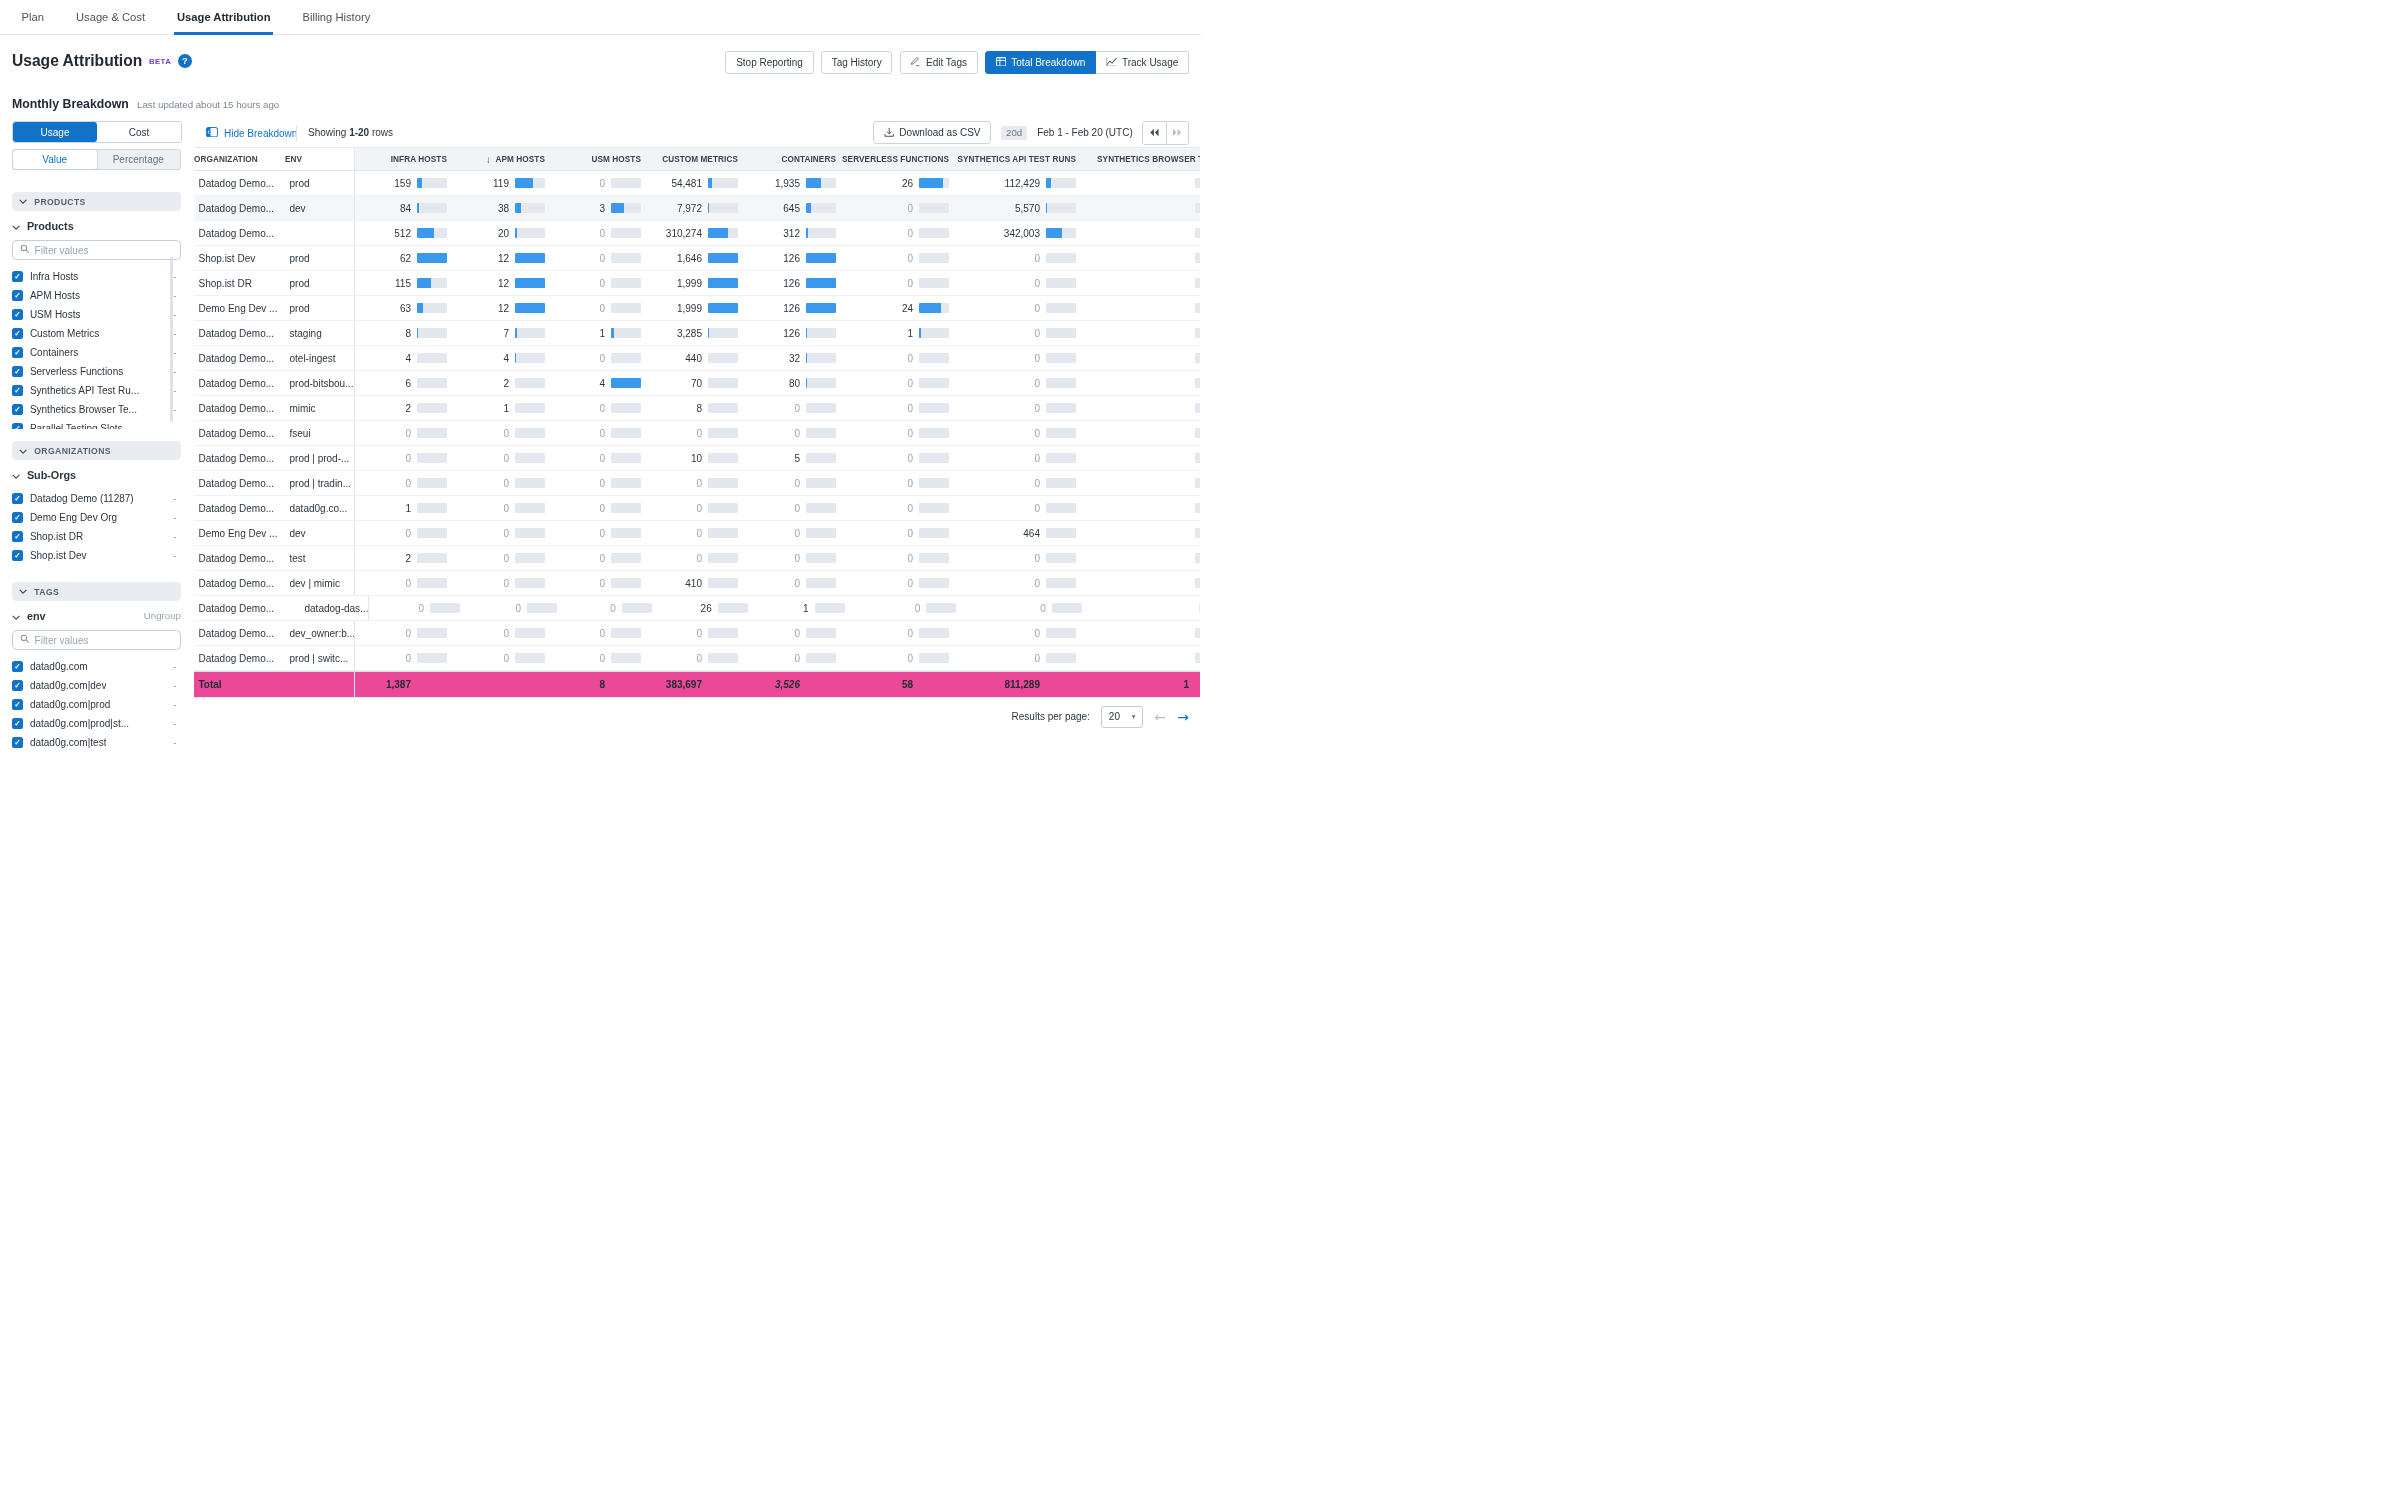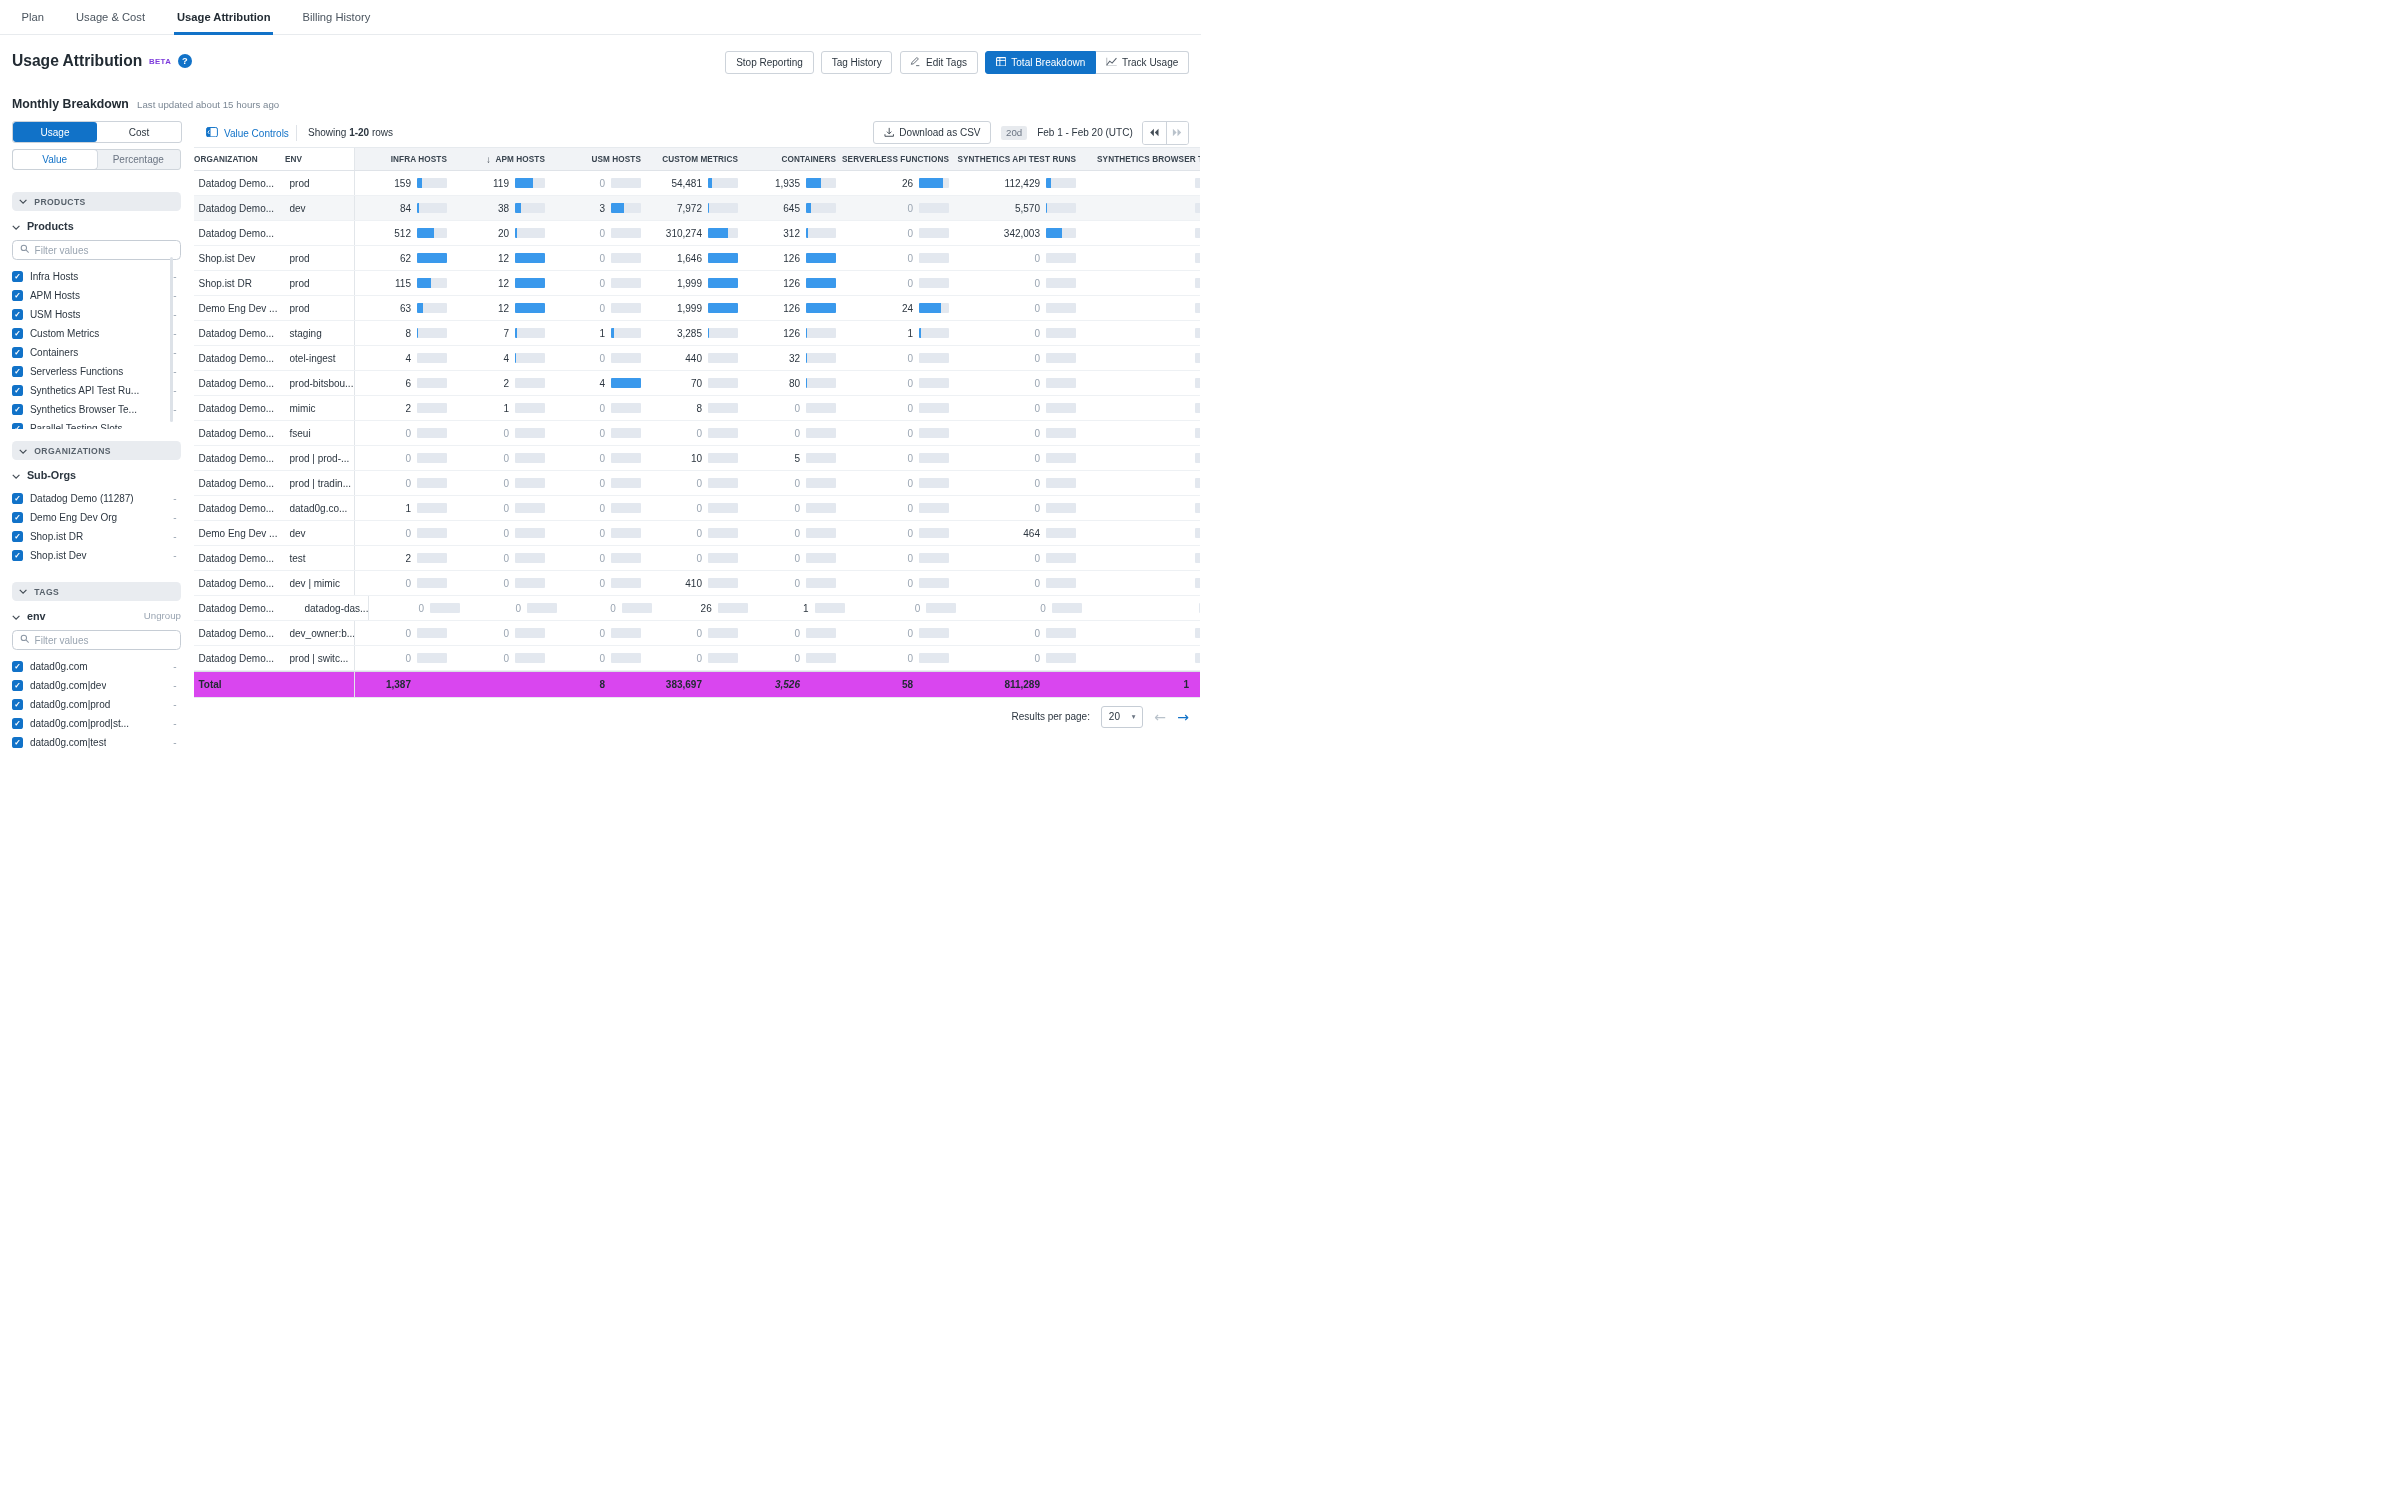--- a/index.html
+++ b/index.html
@@ -98,21 +98,21 @@
   .tr{display:flex;height:25px;border-bottom:0.7px solid #eef1f4;background:#fff;cursor:pointer;}
   .tr.hover{background:#f4f6f8;}
   .td{display:flex;align-items:center;font-size:10px;color:var(--text);}
   .td.org{padding-left:4.5px;white-space:nowrap;overflow:hidden;}
   .env-b{border-right:0.7px solid #e2e6ea;}
   .td.num,.tt.num{justify-content:flex-end;}
   .val.zero{color:var(--zero);}
   .bar{width:30px;min-width:30px;height:9.7px;background:var(--track);border-radius:1.1px;margin-left:6px;
        position:relative;overflow:hidden;}
   .bar i{position:absolute;left:0;top:0;bottom:0;background:var(--bar-blue);display:block;}
-  .trow{display:flex;height:27px;border-top:0.7px solid #d9dee3;border-bottom:0.7px solid #e6eaee;background:#d946ef;}
+  .trow{display:flex;height:27px;border-top:0.7px solid #d9dee3;border-bottom:0.7px solid #e6eaee;background:#ec4899;}
   .tt{display:flex;align-items:center;font-size:10px;font-weight:700;color:#222b33;}
   .tt.org{padding-left:4.5px;}
   .tt.num{padding-right:36px;}
 
   
   .bottom-pager{position:absolute;right:12px;top:706px;display:flex;align-items:center;gap:11.2px;
                 font-size:10px;color:var(--text);}
   .rpp{width:42px;height:21.6px;border:0.7px solid #c6cdd5;border-radius:3px;display:flex;align-items:center;
        justify-content:space-between;padding:0 6.7px;cursor:pointer;background:#fff;}
   .rpp .caret{font-size:7.4px;color:#6a7482;}
@@ -181,21 +181,21 @@
     </div>
 
   <div class="hide-controls">
     <span>
       <svg width="12" height="10.4" viewBox="0 0 16 14">
           <rect x="0.7" y="0.7" width="14.6" height="12.6" rx="2.2" fill="none" stroke="#1172c8" stroke-width="1.3"></rect>
           <path d="M0.7 2.9 a2.2 2.2 0 0 1 2.2-2.2 H6 v12.6 H2.9 a2.2 2.2 0 0 1 -2.2-2.2 z" fill="#1172c8"></path>
           <path d="M4.4 4.6 L2.6 7 L4.4 9.4" fill="none" stroke="#fff" stroke-width="1.2"></path>
         </svg>
     </span>
-    <span>Value Controls</span>
+    <span>Hide Breakdown</span>
   </div>
   <div class="ctrl-div"></div>
   <div class="showing"><span>Showing </span><b>1-20</b><span> rows</span></div>
 
   <div class="controls-right">
     <button class="btn">
       <span>
         <svg width="10.4" height="10.4" viewBox="0 0 14 14">
             <path d="M7 1.2 V9" fill="none" stroke="#444d56" stroke-width="1.3"></path>
             <path d="M4 6.3 L7 9.3 L10 6.3" fill="none" stroke="#444d56" stroke-width="1.3"></path>

